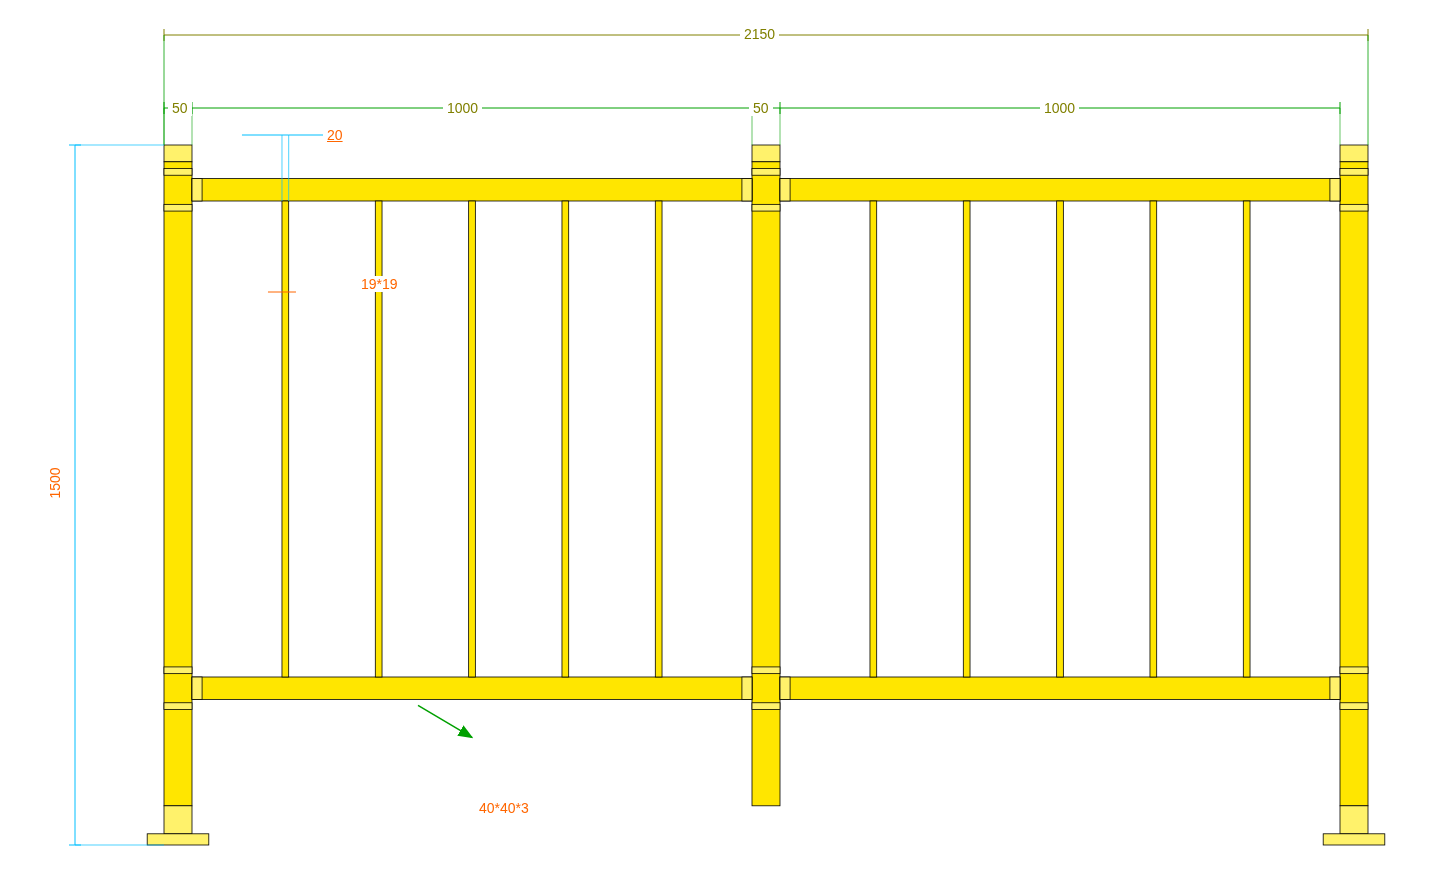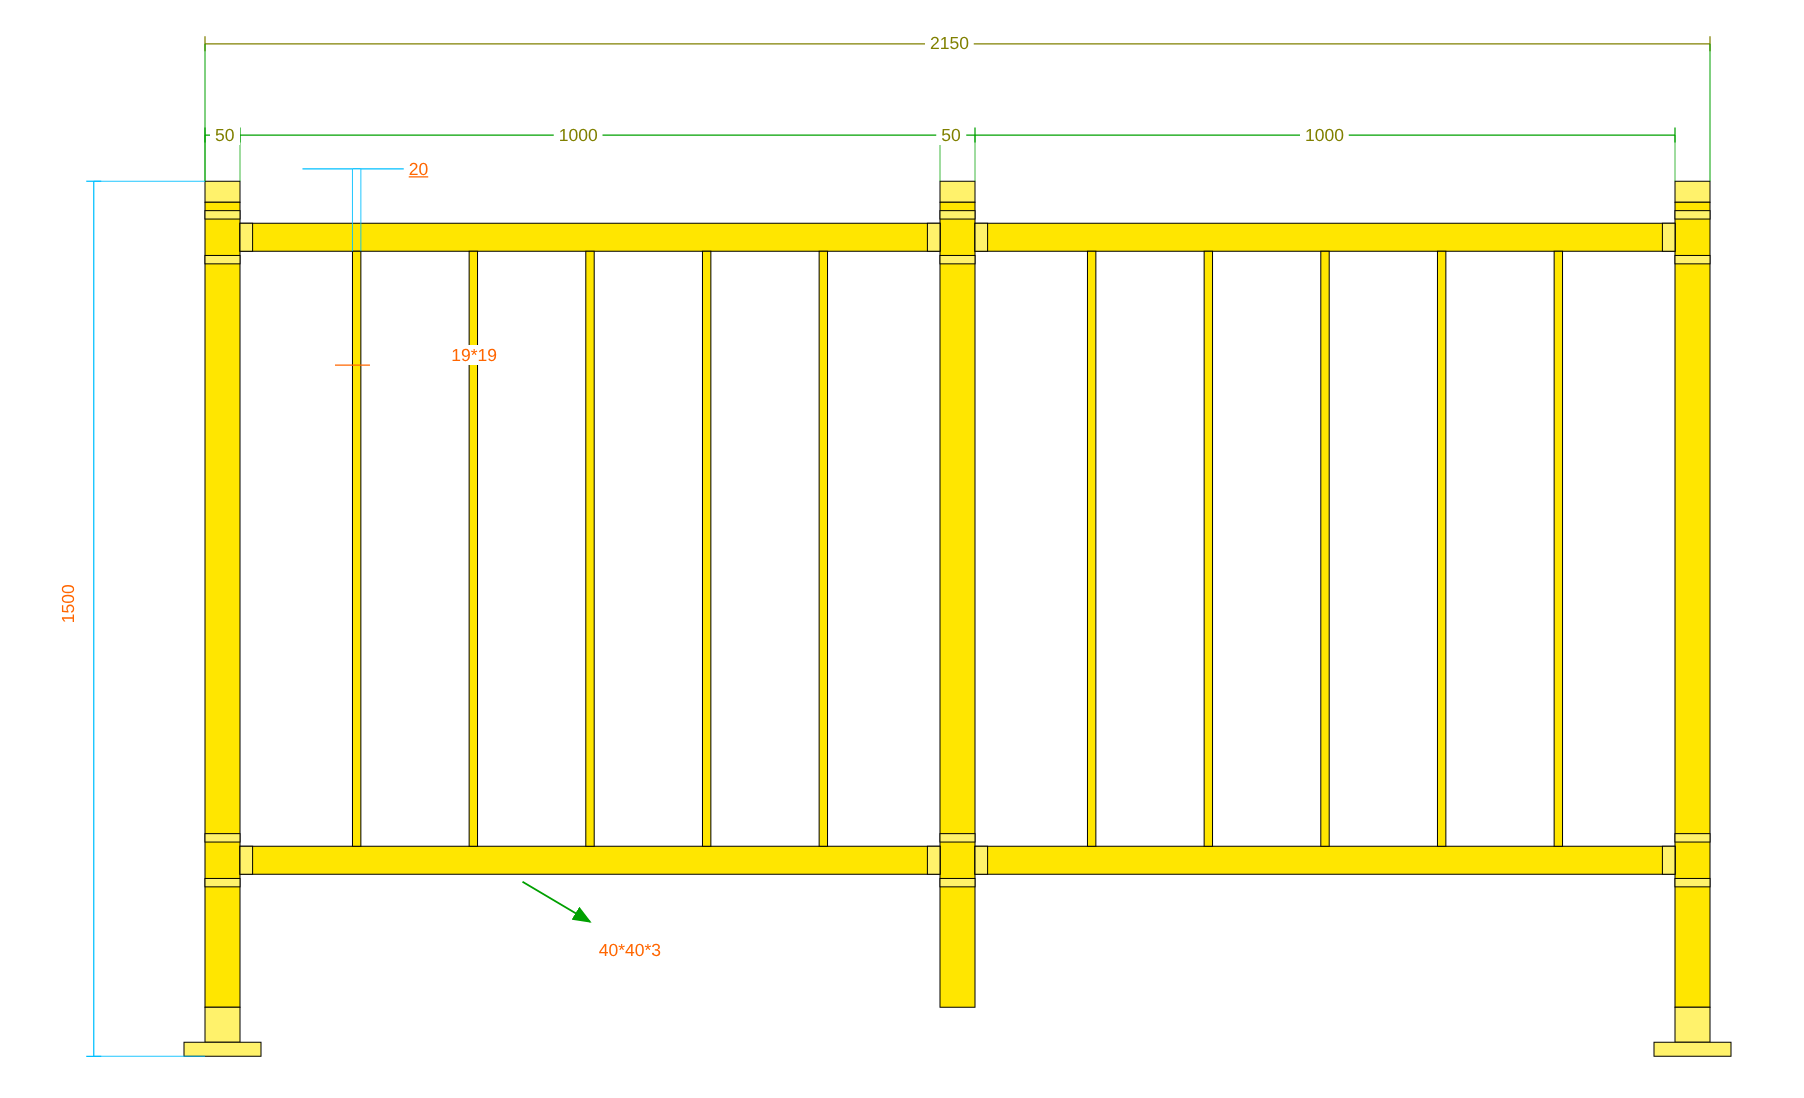--- a/index.html
+++ b/index.html
@@ -95,15 +95,15 @@
   
   <div class="dim-text olive" style="left:740px;top:26px;">2150</div>
 
   <div class="dim-text olive" style="left:168px;top:100px;">50</div>
   <div class="dim-text olive" style="left:443px;top:100px;">1000</div>
   <div class="dim-text olive" style="left:749px;top:100px;">50</div>
   <div class="dim-text olive" style="left:1040px;top:100px;">1000</div>
 
   <div class="dim-text orange" style="left:323px;top:127px;text-decoration:underline;">20</div>
   <div class="dim-text orange" style="left:318px;top:276px;margin-left:39px;">19*19</div>
-  <div class="dim-text orange" style="left:475px;top:752px;">40*40*3</div>
+  <div class="dim-text orange" style="left:475px;top:800px;">40*40*3</div>
   <div class="dim-text orange" style="left:35px;top:475px;transform:rotate(-90deg);">1500</div>
 </div>
 
 </body></html>

